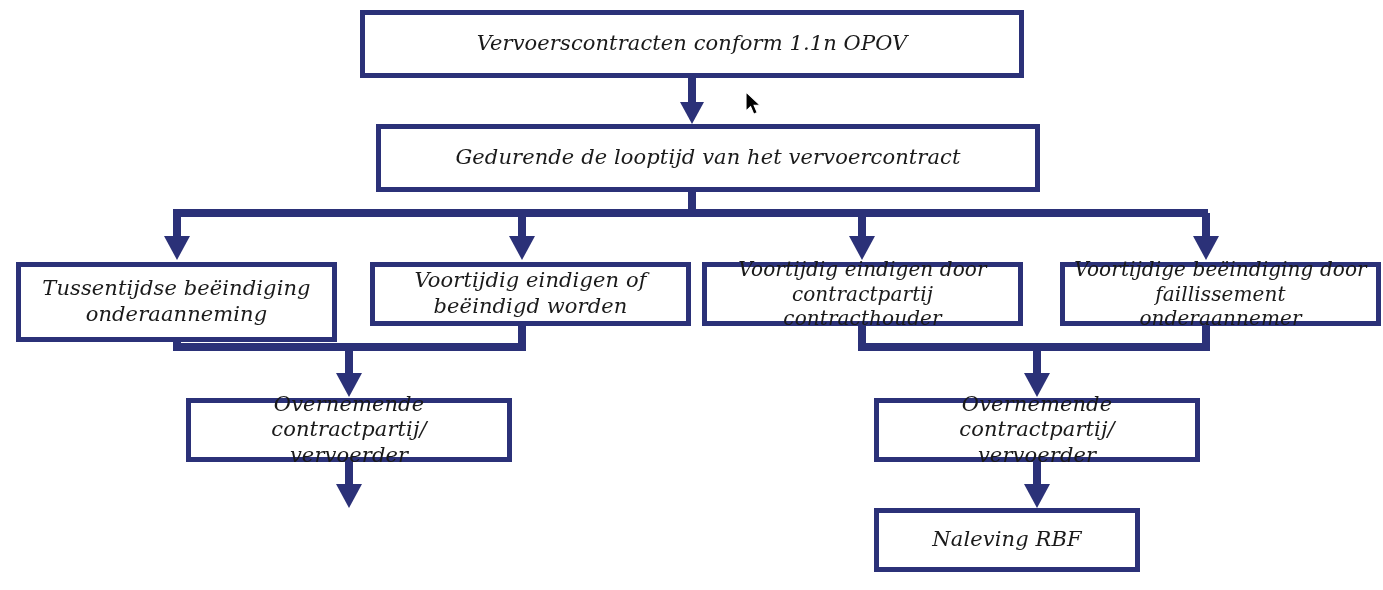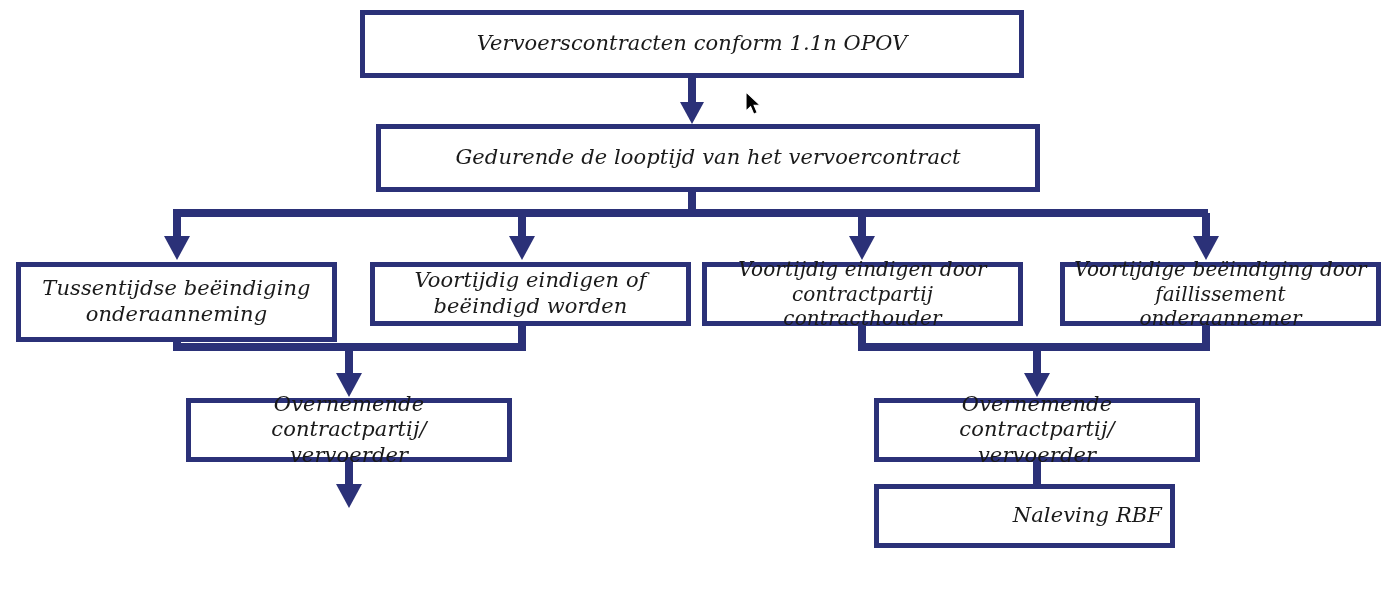--- a/index.html
+++ b/index.html
@@ -49,21 +49,21 @@
 
   #n-b1 { left: 16px;   top: 262px; width: 321px; height: 80px; }
   #n-b2 { left: 362px;  top: 262px; width: 321px; height: 64px; margin-left: 8px; }
   #n-b3 { left: 702px;  top: 262px; width: 321px; height: 64px; }
   #n-b4 { left: 1046px; top: 262px; width: 321px; height: 64px; margin-left: 14px; }
 
   #n-l1 { left: 186px; top: 398px; width: 326px; height: 64px; }
   #n-l2 { left: 186px; top: 508px; width: 326px; height: 64px; }
 
   #n-r1 { left: 874px; top: 398px; width: 326px; height: 64px; }
-  #n-r2 { left: 874px; top: 484px; width: 301px; height: 64px; justify-content: flex-end; }
+  #n-r2 { left: 874px; top: 508px; width: 266px; height: 64px; }
 
   #n-b3 .label, #n-b4 .label { font-size: 20px; }
 
   .cursor {
     position: absolute;
     z-index: 5;
     pointer-events: none;
   }
 </style>
 </head>

